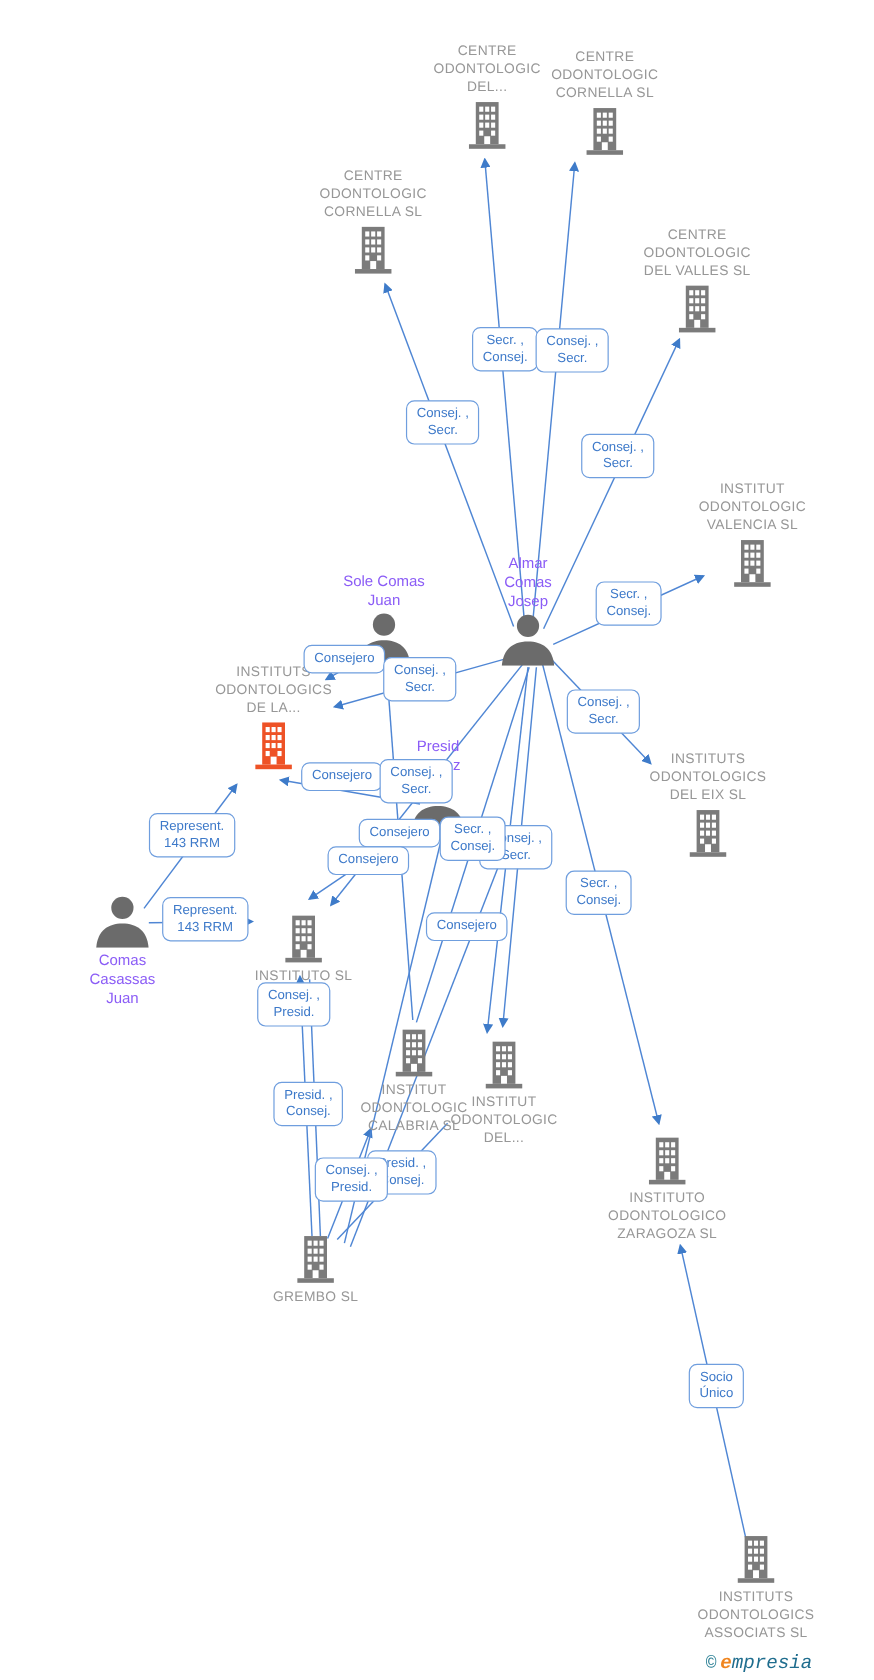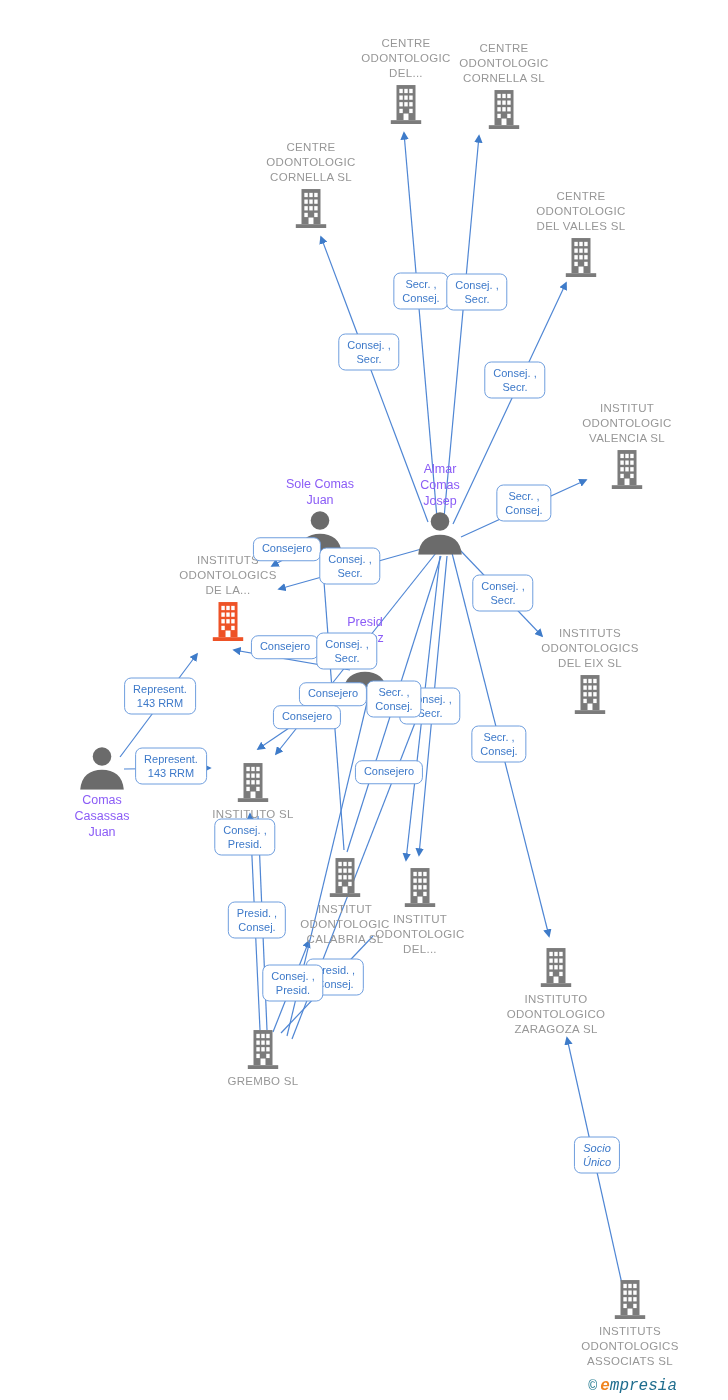--- a/index.html
+++ b/index.html
@@ -328,21 +328,21 @@
         <div>Consej.</div>
       </div>
       <div class="badge" style="left: 335px; top: 977px;">
         <div>Presid. ,</div>
         <div>Consej.</div>
       </div>
       <div class="badge" style="left: 293px; top: 983px;">
         <div>Consej. ,</div>
         <div>Presid.</div>
       </div>
-      <div class="badge" style="left: 597px; top: 1155px; font-style: italic;">
+      <div class="badge" style="left: 597px; top: 1155px;">
         <div>Socio</div>
         <div>Único</div>
       </div>
     </div>
 
   <div class="footer">
     <span class="copy">©</span><span><i class="brand-e">e</i><i class="brand-rest">mpresia</i></span>
   </div>
 </div>
 

